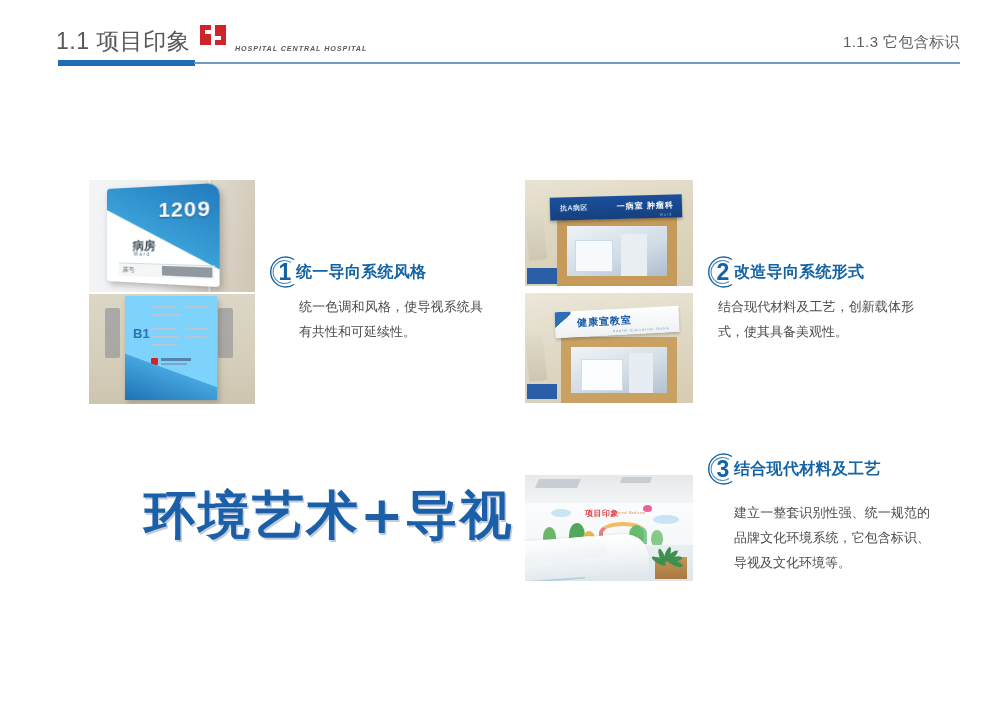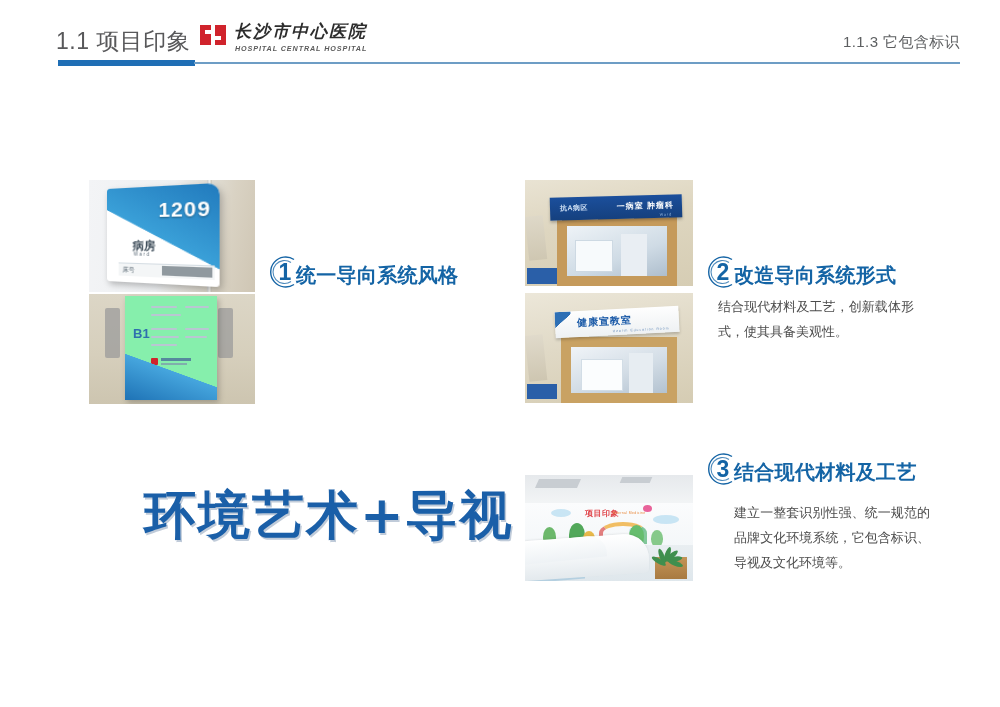--- a/index.html
+++ b/index.html
@@ -158,21 +158,21 @@
   #photo-b1 .bg {
     position:absolute; inset:0;
     background: linear-gradient(180deg,#dcd6c6 0%,#d6cfbc 55%,#cdc5b0 100%);
   }
   #photo-b1 .pill-l, #photo-b1 .pill-r{
     position:absolute; top:14px; width:15px; height:50px; background:#9b9b9b; opacity:.75; border-radius:2px;
   }
   #photo-b1 .pill-l{ left:16px; }
   #photo-b1 .pill-r{ right:22px; }
   #photo-b1 .board{
-    position:absolute; left:36px; top:2px; width:92px; height:104px; background:#86efac;
+    position:absolute; left:36px; top:2px; width:92px; height:104px; background:#7dd3fc;
     box-shadow:2px 3px 6px rgba(0,0,0,.22); overflow:hidden;
   }
   #photo-b1 .board:after{
     content:""; position:absolute; left:-10%; bottom:-6px; width:130%; height:60px;
     background:linear-gradient(200deg, rgba(255,255,255,0) 46%, #46a6de 46.5%, #1668ad 100%);
   }
   #photo-b1 .bnum{
     position:absolute; left:8px; top:30px; font-size:13px; font-weight:bold; color:#2f6fae;
   }
   #photo-b1 .line{
@@ -357,21 +357,21 @@
     position: absolute; left: 0; top: 0; width: 34px; height: 34px;
   }
   .num-badge .digit {
     position: absolute; left: 0; top: 0; width: 34px; height: 34px;
     display: flex; align-items: center; justify-content: center;
     font-size: 23px; font-weight: bold; color: #1464a5;
     font-family: "Liberation Sans", sans-serif;
   }
   .item-title {
     position: absolute; left: 28px; top: 7px;
-    font-size: 20px; font-weight: bold; color: #1464a5;
+    font-size: 16px; font-weight: bold; color: #1464a5;
     letter-spacing: .3px; white-space: nowrap;
   }
   .item-body {
     font-size: 13px; color: #4c4c4c; line-height: 25px;
     text-align: justify; text-justify: inter-ideograph;
   }
 
   #item-1 { left: 268px; top: 255px; width: 218px; }
   #item-1 .item-body { margin-left: 31px; margin-top: 5px; width: 184px; }
 
@@ -403,21 +403,20 @@
   <div class="hdr-title">1.1 项目印象</div>
   <div class="hdr-rule-strong"></div>
   <div class="hdr-rule-thin"></div>
   <div class="hdr-right">1.1.3 它包含标识</div>
 
   <div class="logo">
     <svg class="logo-mark" viewBox="0 0 30 26">
       <path d="M2,3 L13,3 L13,8 L7,8 L7,12 L13,12 L13,23 L2,23 Z" fill="#d0232c"></path>
       <path d="M28,23 L17,23 L17,18 L23,18 L23,14 L17,14 L17,3 L28,3 Z" fill="#d0232c"></path>
     </svg>
-    <div class="logo-cn">长沙市中心医院</div>
     <div class="logo-en">HOSPITAL CENTRAL HOSPITAL</div>
   </div>
 </div>
 
 <div class="photo" id="photo-ward">
   <div class="bg"></div>
   <div class="wallseam"></div>
   <div class="panel">
     <div class="pnum">1209</div>
     <div class="pcn">病房</div>
@@ -521,20 +520,21 @@
   <div class="item-head">
     <div class="num-badge">
       <svg width="34" height="34" viewBox="0 0 34 34">
         <path d="M26,4.5 A15,15 0 1 0 26,29.5" fill="none" stroke="#1464a5" stroke-width="1.4"></path>
         <path d="M23,7.5 A11.5,11.5 0 1 0 23,26.5" fill="none" stroke="#1464a5" stroke-width="1.1" opacity="0.75"></path>
       </svg>
       <div class="digit">1</div>
     </div>
     <div class="item-title">统一导向系统风格</div>
   </div>
+  <div class="item-body">统一色调和风格，使导视系统具有共性和可延续性。</div>
 </div>
 
 <div class="item" id="item-2">
   <div class="item-head">
     <div class="num-badge">
       <svg width="34" height="34" viewBox="0 0 34 34">
         <path d="M26,4.5 A15,15 0 1 0 26,29.5" fill="none" stroke="#1464a5" stroke-width="1.4"></path>
         <path d="M23,7.5 A11.5,11.5 0 1 0 23,26.5" fill="none" stroke="#1464a5" stroke-width="1.1" opacity="0.75"></path>
       </svg>
       <div class="digit">2</div>

